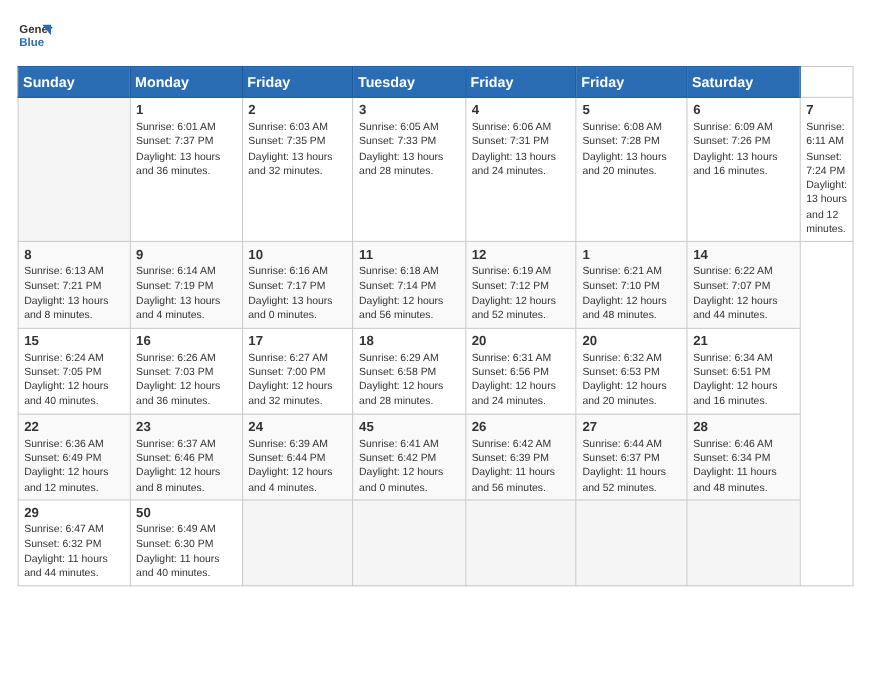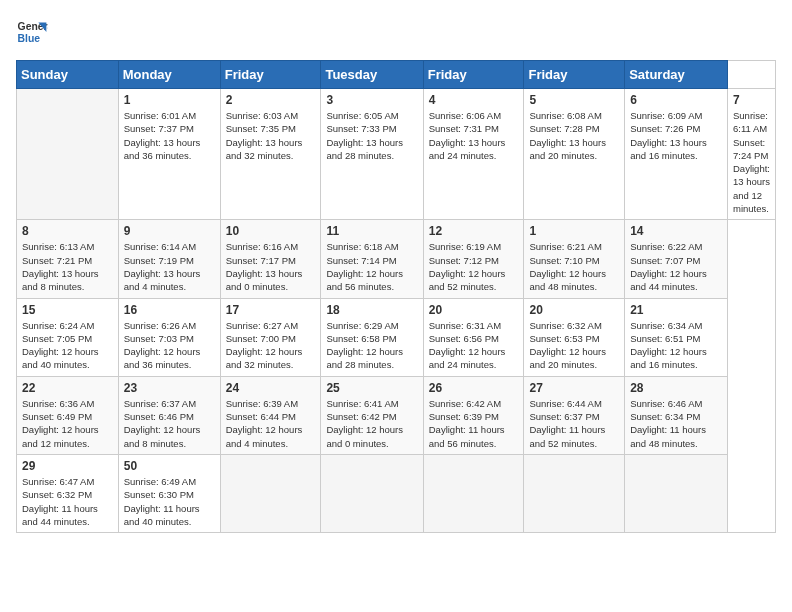--- a/index.html
+++ b/index.html
@@ -207,21 +207,21 @@
         </td>
         <td>
           <span class="day-num">23</span>
           <div class="day-info">Sunrise: 6:37 AM<br>Sunset: 6:46 PM<br>Daylight: 12 hours and 8 minutes.</div>
         </td>
         <td>
           <span class="day-num">24</span>
           <div class="day-info">Sunrise: 6:39 AM<br>Sunset: 6:44 PM<br>Daylight: 12 hours and 4 minutes.</div>
         </td>
         <td>
-          <span class="day-num">25</span>
+          <span class="day-num">45</span>
           <div class="day-info">Sunrise: 6:41 AM<br>Sunset: 6:42 PM<br>Daylight: 12 hours and 0 minutes.</div>
         </td>
         <td>
           <span class="day-num">26</span>
           <div class="day-info">Sunrise: 6:42 AM<br>Sunset: 6:39 PM<br>Daylight: 11 hours and 56 minutes.</div>
         </td>
         <td>
           <span class="day-num">27</span>
           <div class="day-info">Sunrise: 6:44 AM<br>Sunset: 6:37 PM<br>Daylight: 11 hours and 52 minutes.</div>
         </td>

